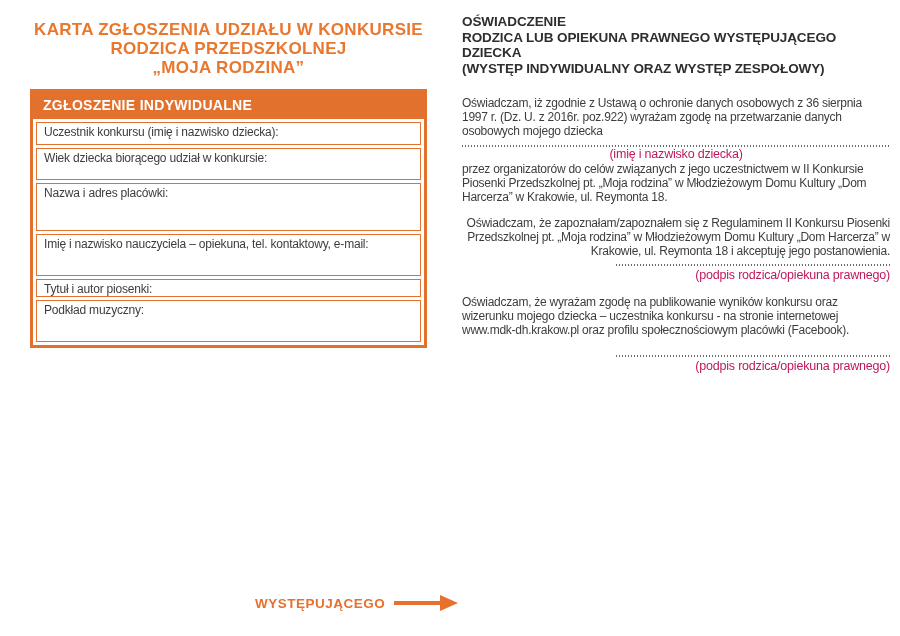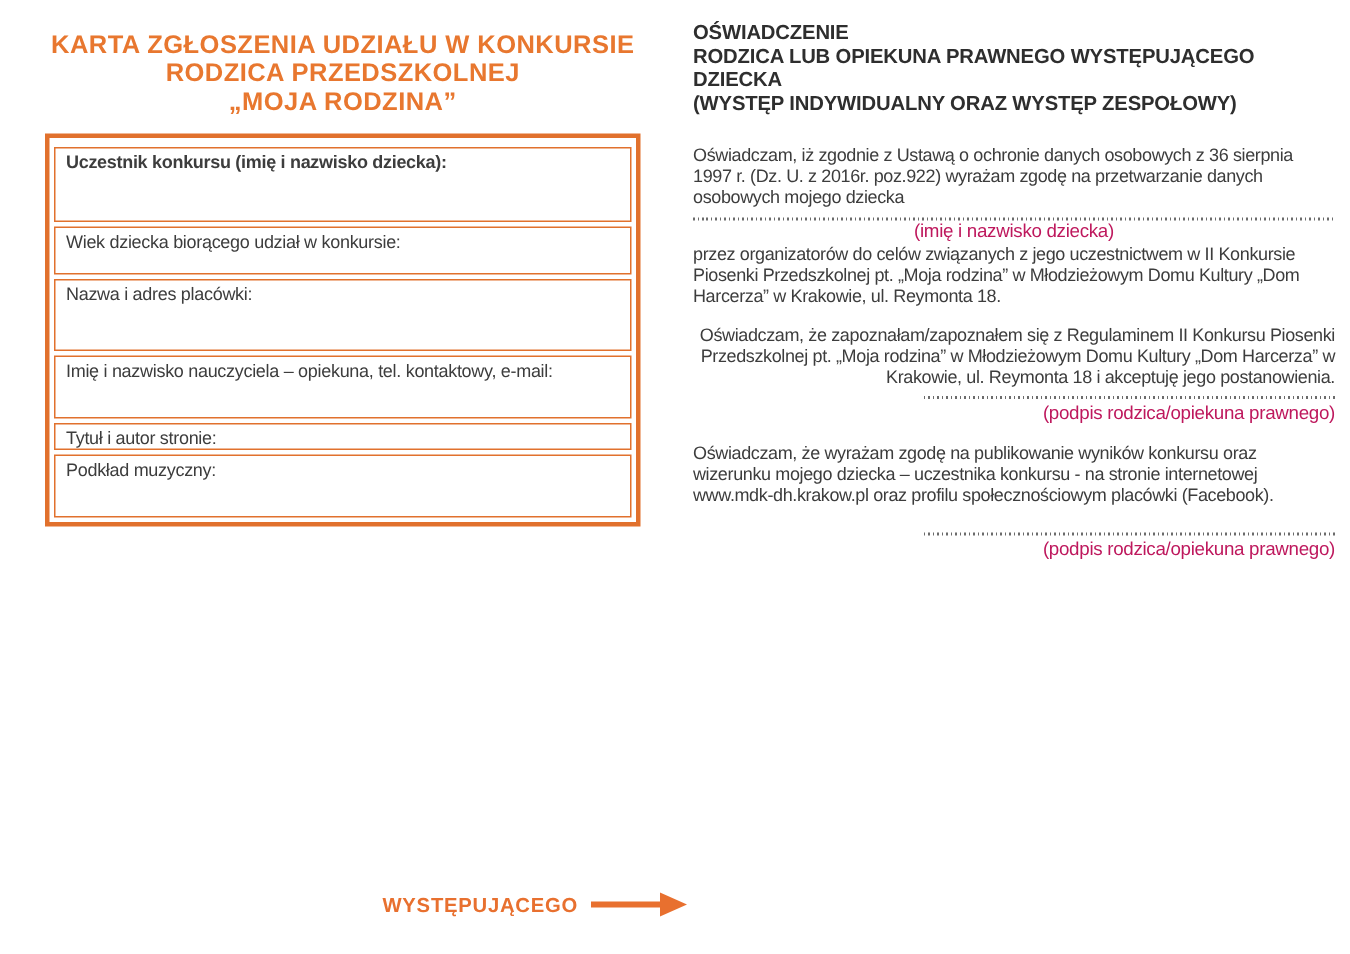--- a/index.html
+++ b/index.html
@@ -47,21 +47,21 @@
   }
   .form-row {
     border: 1px solid #e1712d;
     margin-top: 3px;
     padding: 2px 7px;
     font-size: 12px;
     letter-spacing: -0.2px;
     line-height: 15px;
     background: #ffffff;
   }
-  .r1 { height: 50px; font-weight: bold; }
+  .r1 { height: 23px; }
   .r2 { height: 32px; }
   .r3 { height: 48px; }
   .r4 { height: 42px; }
   .r5 { height: 18px; }
   .r6 { height: 42px; }
 
   
   .right-col {
     position: absolute;
     left: 462px;
@@ -139,35 +139,36 @@
 <body>
 
 <div class="page">
 
   <div class="left-col">
     <h1 class="card-title">KARTA ZGŁOSZENIA UDZIAŁU W KONKURSIE
 RODZICA PRZEDSZKOLNEJ
 „MOJA RODZINA”</h1>
 
     <div class="form-box">
+      <div class="form-header">ZGŁOSZENIE INDYWIDUALNE</div>
 
       <div class="form-row r1">
         <span>Uczestnik konkursu (imię i nazwisko dziecka):</span>
       </div>
       <div class="form-row r2">
         <span>Wiek dziecka biorącego udział w konkursie:</span>
       </div>
       <div class="form-row r3">
         <span>Nazwa i adres placówki:</span>
       </div>
       <div class="form-row r4">
         <span>Imię i nazwisko nauczyciela – opiekuna, tel. kontaktowy, e-mail:</span>
       </div>
       <div class="form-row r5">
-        <span>Tytuł i autor stronie:</span>
+        <span>Tytuł i autor piosenki:</span>
       </div>
       <div class="form-row r6">
         <span>Podkład muzyczny:</span>
       </div>
     </div>
   </div>
 
   <div class="right-col">
     <h2 class="decl-heading">OŚWIADCZENIE
 RODZICA LUB OPIEKUNA PRAWNEGO WYSTĘPUJĄCEGO DZIECKA

